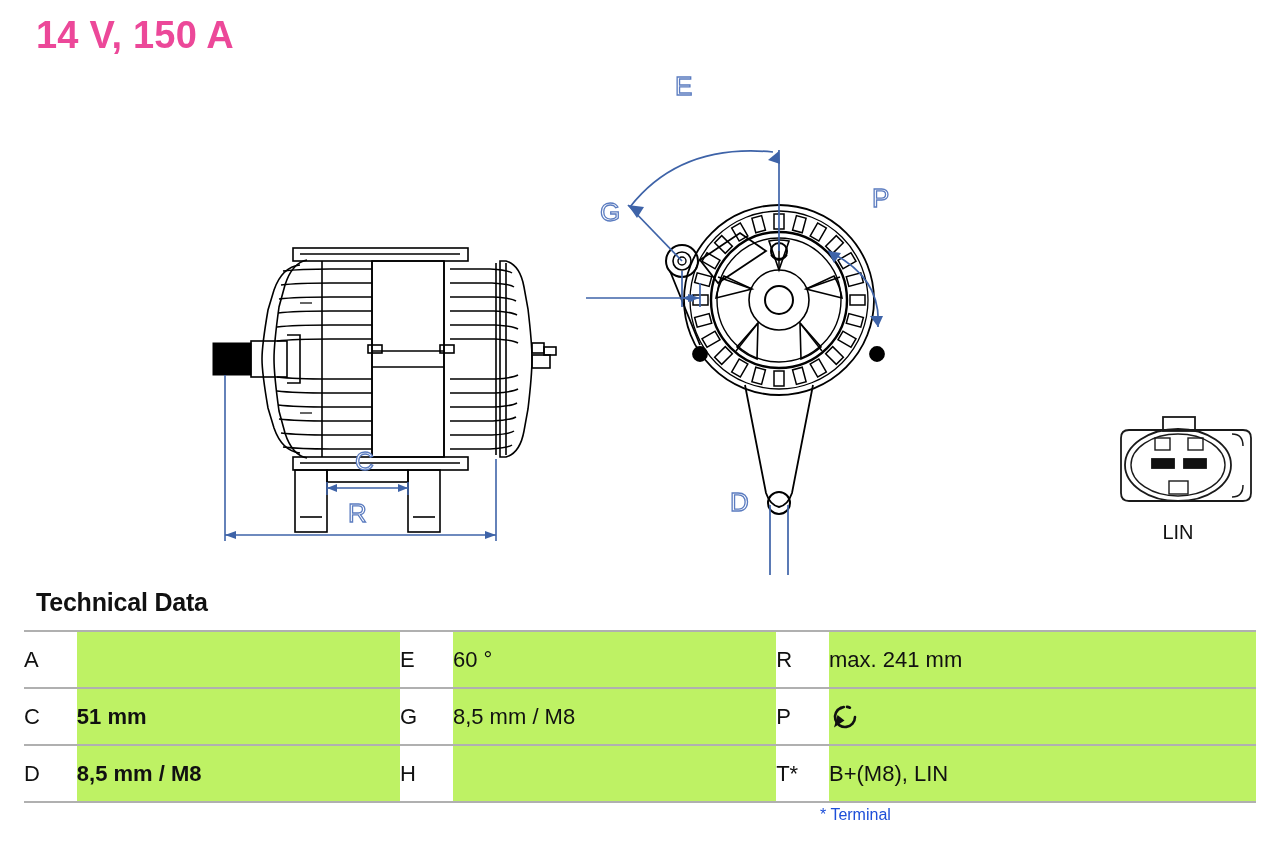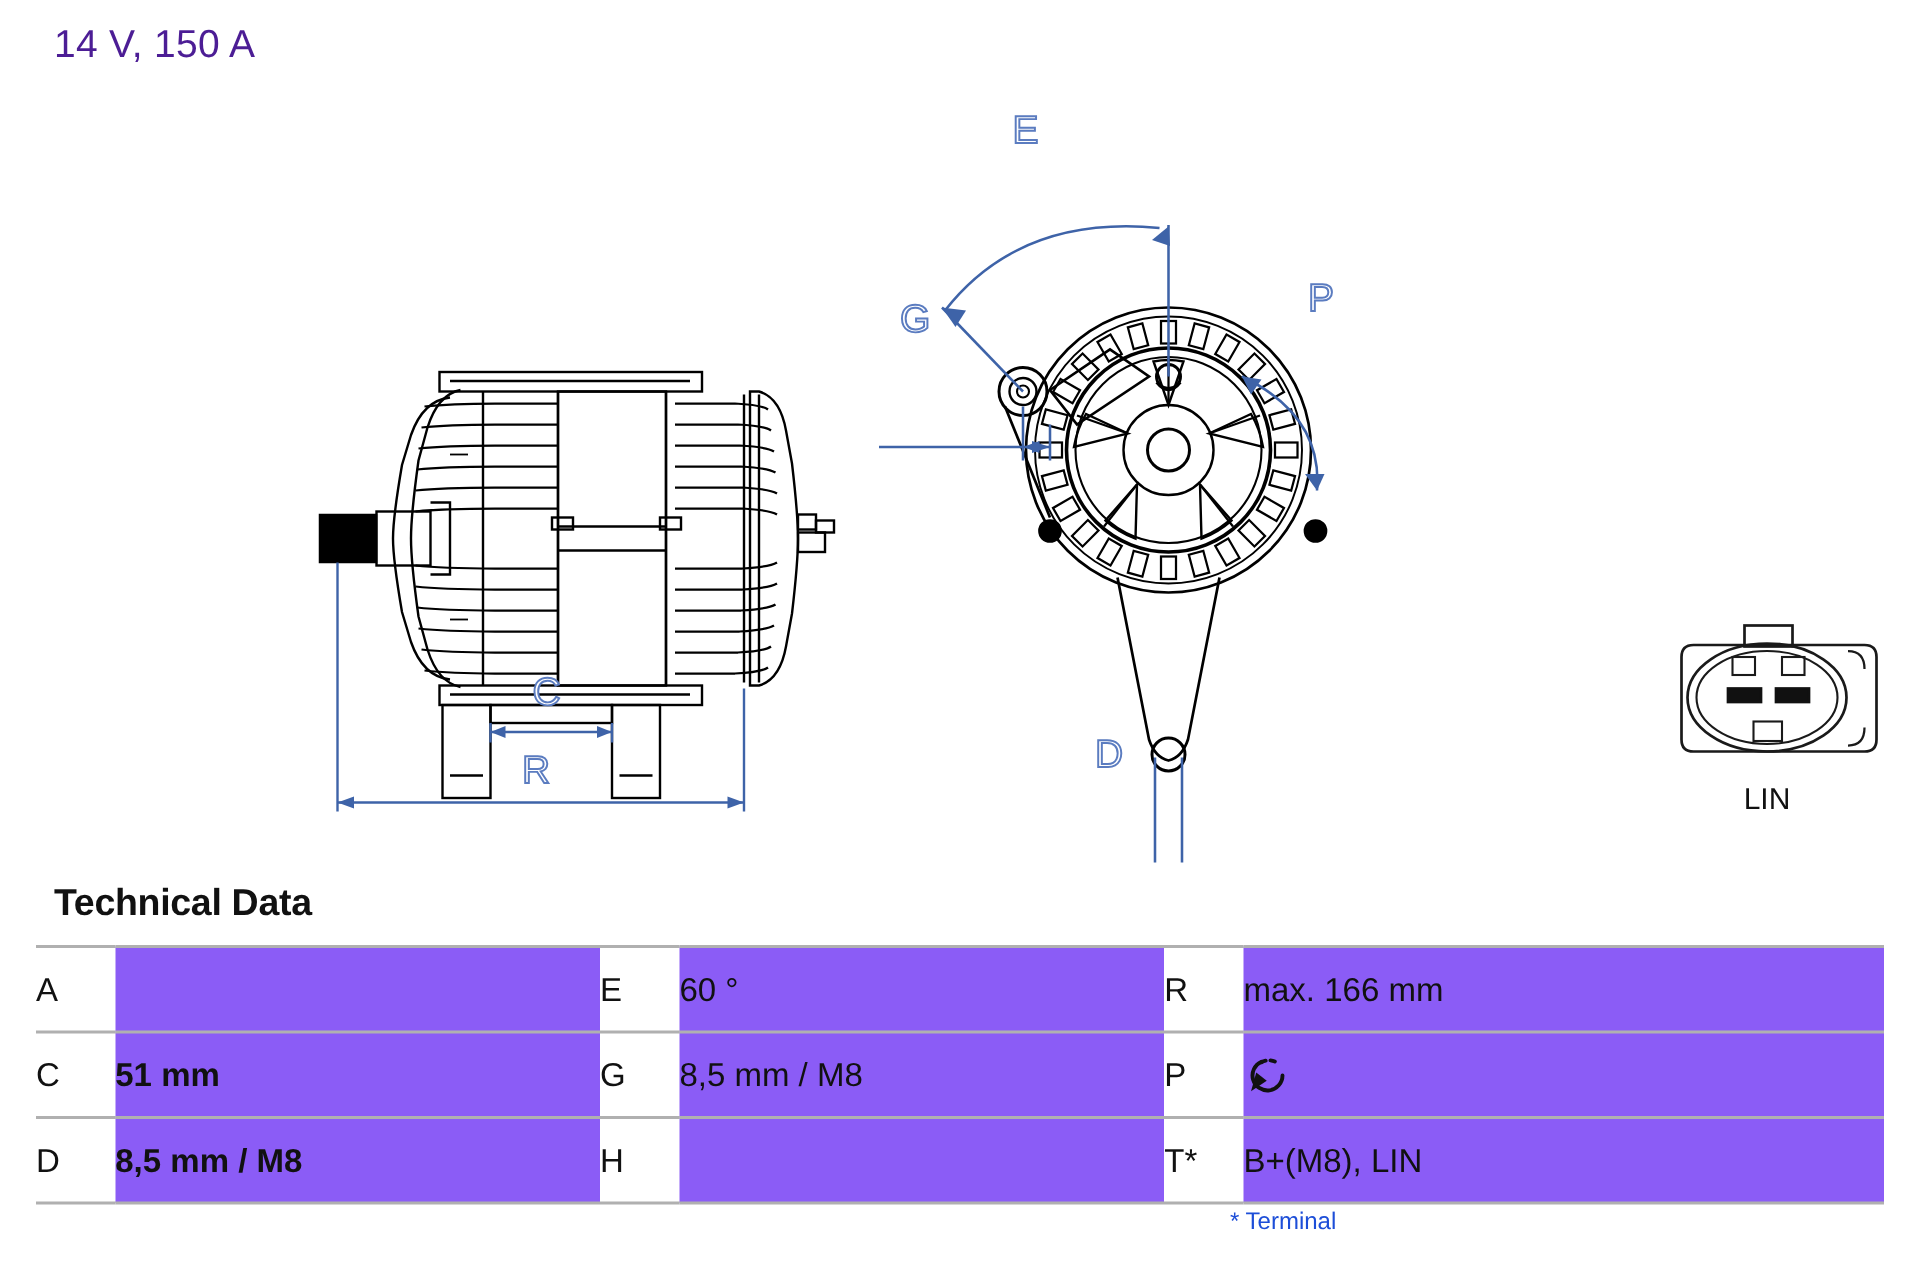--- a/index.html
+++ b/index.html
@@ -12,24 +12,24 @@
     height: 853px;
     position: relative;
     font-family: "Liberation Sans", sans-serif;
     color: #1a1a1a;
     overflow: hidden;
   }
   .page-title {
     position: absolute;
     left: 36px;
     top: 14px;
-    font-size: 26px;
-    font-weight: 400;
+    font-size: 38px;
+    font-weight: 700;
     letter-spacing: 0.2px;
-    color: #4c1d95;
+    color: #ec4899;
     white-space: nowrap;
   }
   .drawing-area {
     position: absolute;
     left: 0;
     top: 55px;
     width: 1280px;
     height: 520px;
   }
   .drawing-area svg {
@@ -69,21 +69,21 @@
   }
   table.tech-table tr:last-child td {
     border-bottom: 2px solid #b0b0b0;
   }
   td.key {
     background: #ffffff;
     padding-left: 14px;
     width: 52px;
   }
   td.val {
-    background: #8b5cf6;
+    background: #bef264;
     padding-left: 14px;
   }
   td.val-a { width: 318px; font-weight: bold; }
   td.val-b { width: 318px; }
   td.val-c { width: 420px; }
   .footnote {
     position: absolute;
     left: 820px;
     top: 228px;
     font-size: 16px;
@@ -381,21 +381,21 @@
   <div class="tech-heading">Technical Data</div>
 
   <table class="tech-table">
     <tbody>
       <tr>
         <td class="key">A</td>
         <td class="val val-a"></td>
         <td class="key">E</td>
         <td class="val val-b">60 °</td>
         <td class="key">R</td>
-        <td class="val val-c">max. 166 mm</td>
+        <td class="val val-c">max. 241 mm</td>
       </tr>
       <tr>
         <td class="key">C</td>
         <td class="val val-a">51 mm</td>
         <td class="key">G</td>
         <td class="val val-b">8,5 mm / M8</td>
         <td class="key">P</td>
         <td class="val val-c">
           <span class="rot-icon">
             <svg width="34" height="30" viewBox="0 0 34 30">

